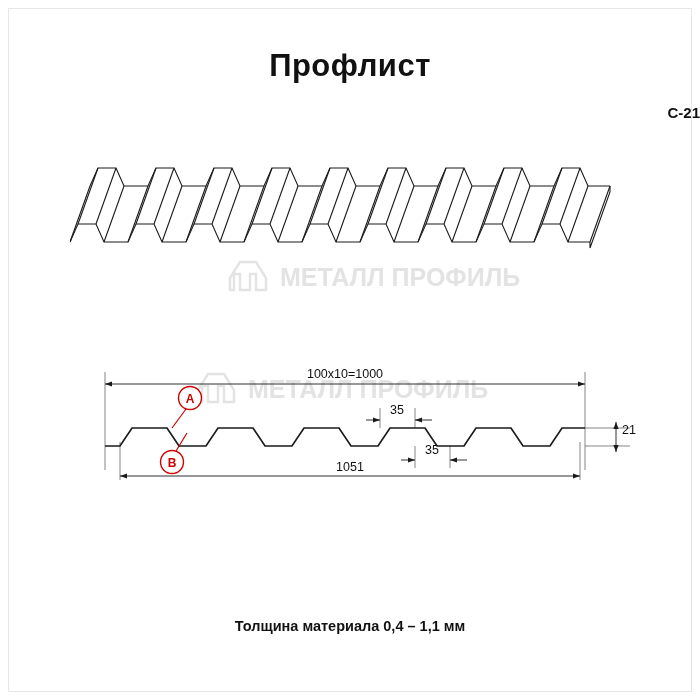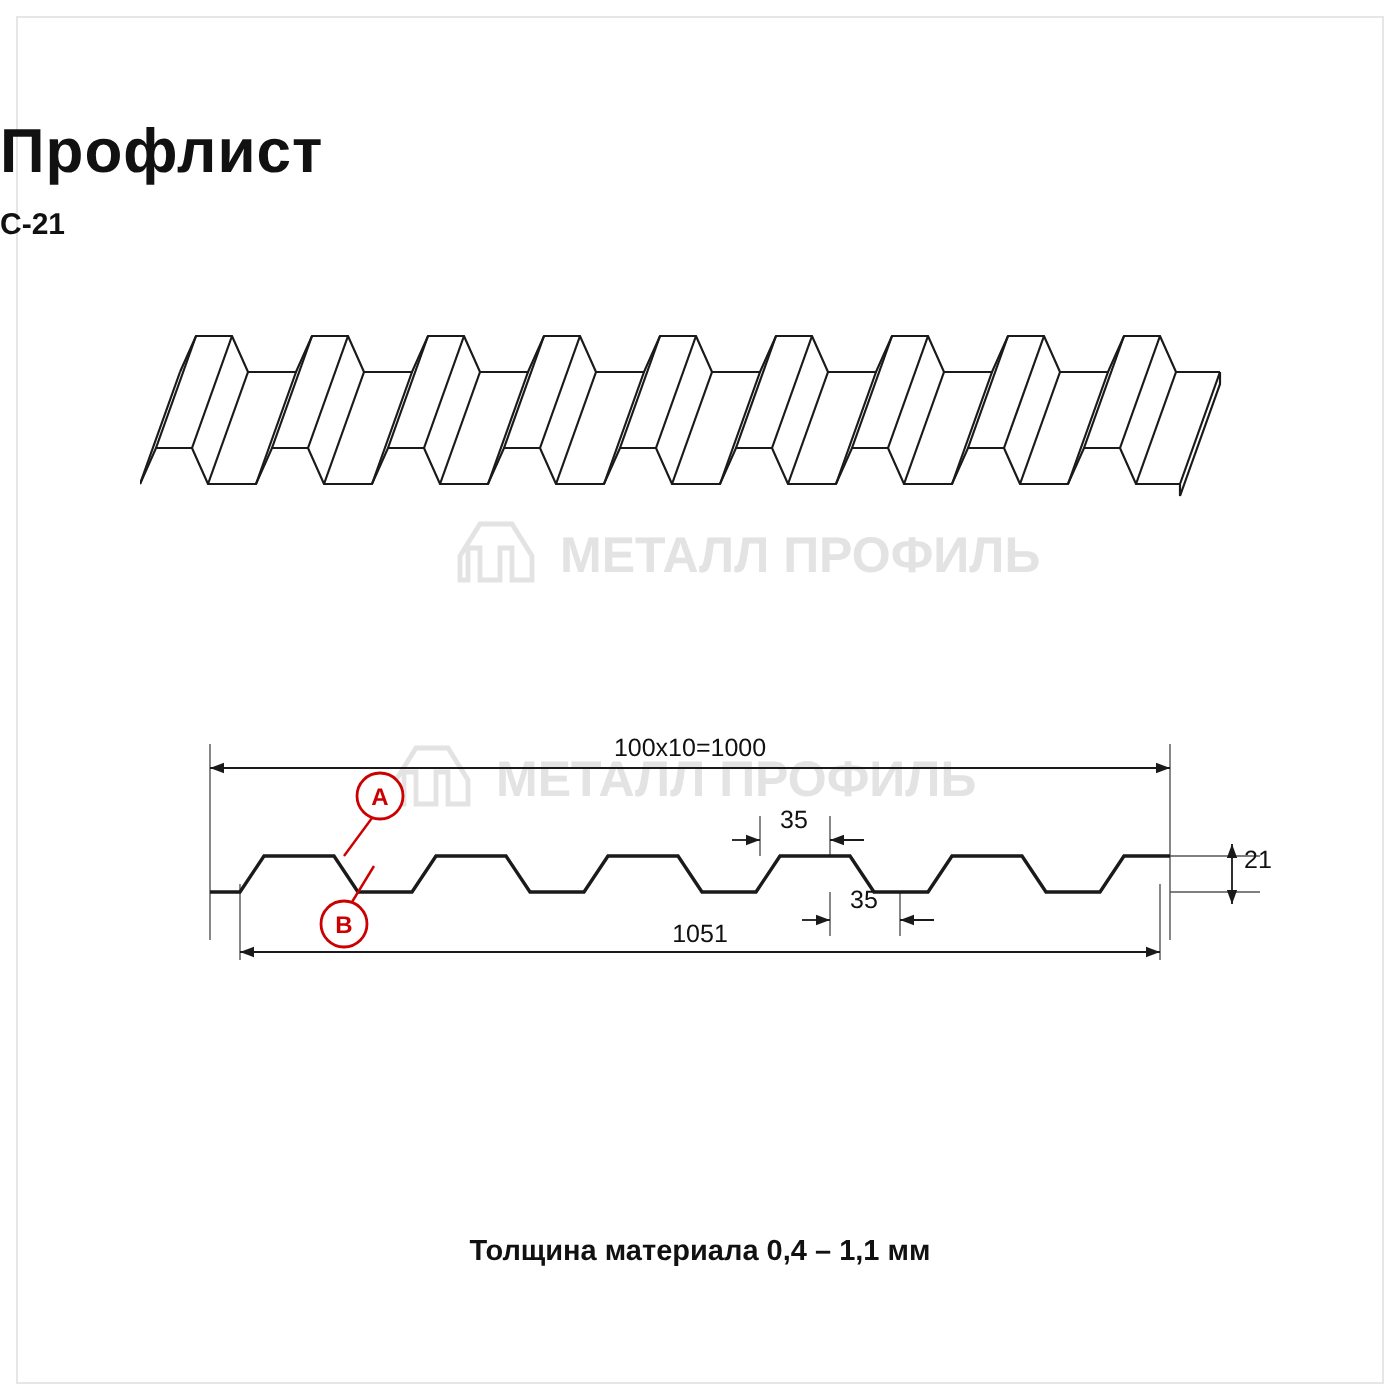--- a/index.html
+++ b/index.html
@@ -24,34 +24,35 @@
   .frame-border {
     position: absolute;
     left: 8px; top: 8px;
     width: 684px; height: 684px;
     border: 1px solid #e6e6e6;
     box-sizing: border-box;
     pointer-events: none;
   }
   .title {
     position: absolute;
-    top: 58px;
+    top: 48px;
     left: 0;
     width: 700px;
+    text-align: center;
     font-size: 31px;
     font-weight: bold;
     letter-spacing: 0.5px;
     color: #111111;
   }
   .subtitle {
     position: absolute;
     top: 104px;
     left: 0;
     width: 700px;
-    text-align: left;
+    text-align: right;
     font-size: 15px;
     font-weight: bold;
     color: #111111;
   }
   .footer-note {
     position: absolute;
     top: 618px;
     left: 0;
     width: 700px;
     text-align: center;

